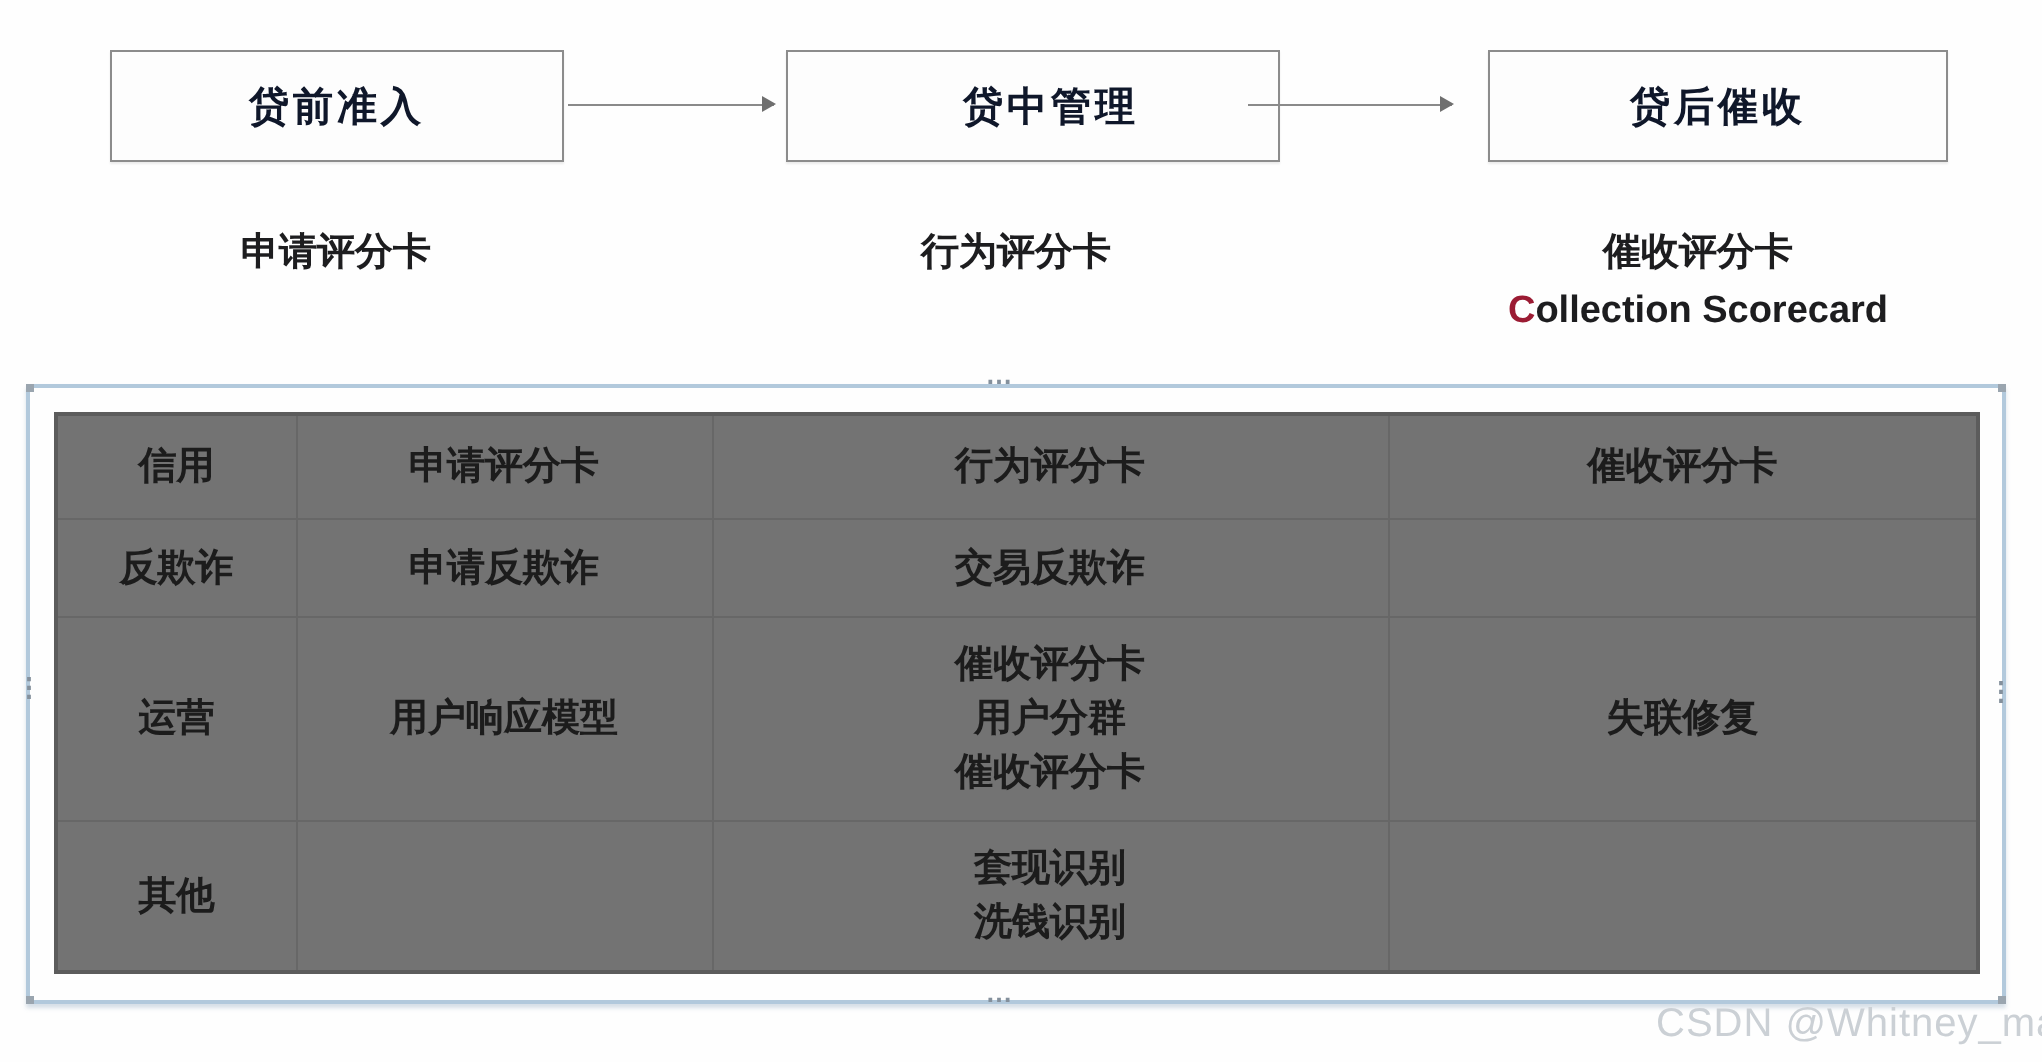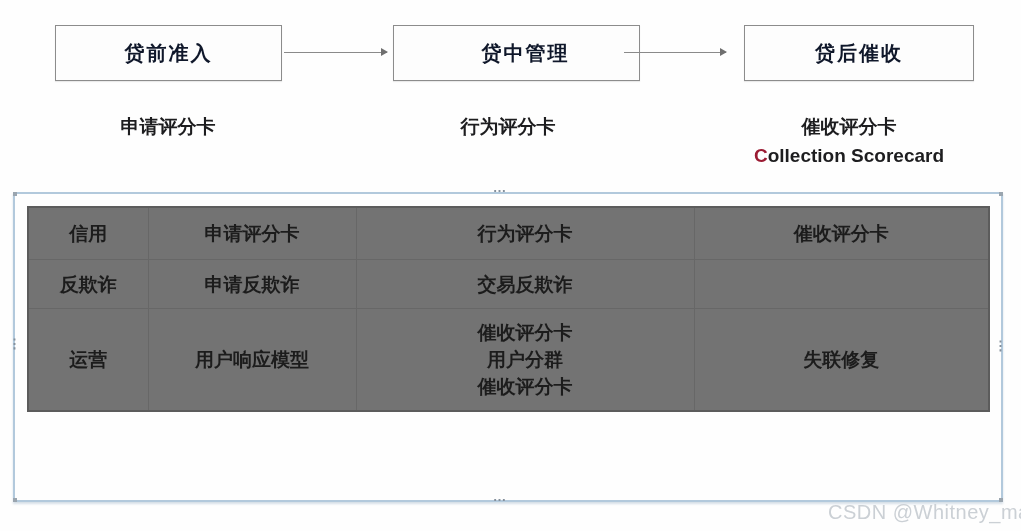--- a/index.html
+++ b/index.html
@@ -113,18 +113,27 @@
     <tr class="r2">
       <td>运营</td>
       <td>用户响应模型</td>
       <td>
         <div>催收评分卡</div>
         <div>用户分群</div>
         <div>催收评分卡</div>
       </td>
       <td>失联修复</td>
     </tr>
+    <tr class="r3">
+      <td>其他</td>
+      <td></td>
+      <td>
+        <div>套现识别</div>
+        <div>洗钱识别</div>
+      </td>
+      <td></td>
+    </tr>
   </tbody>
     </table>
 
   <div id="watermark">CSDN @Whitney_mao</div>
 
 </div>
 
 </body></html>

